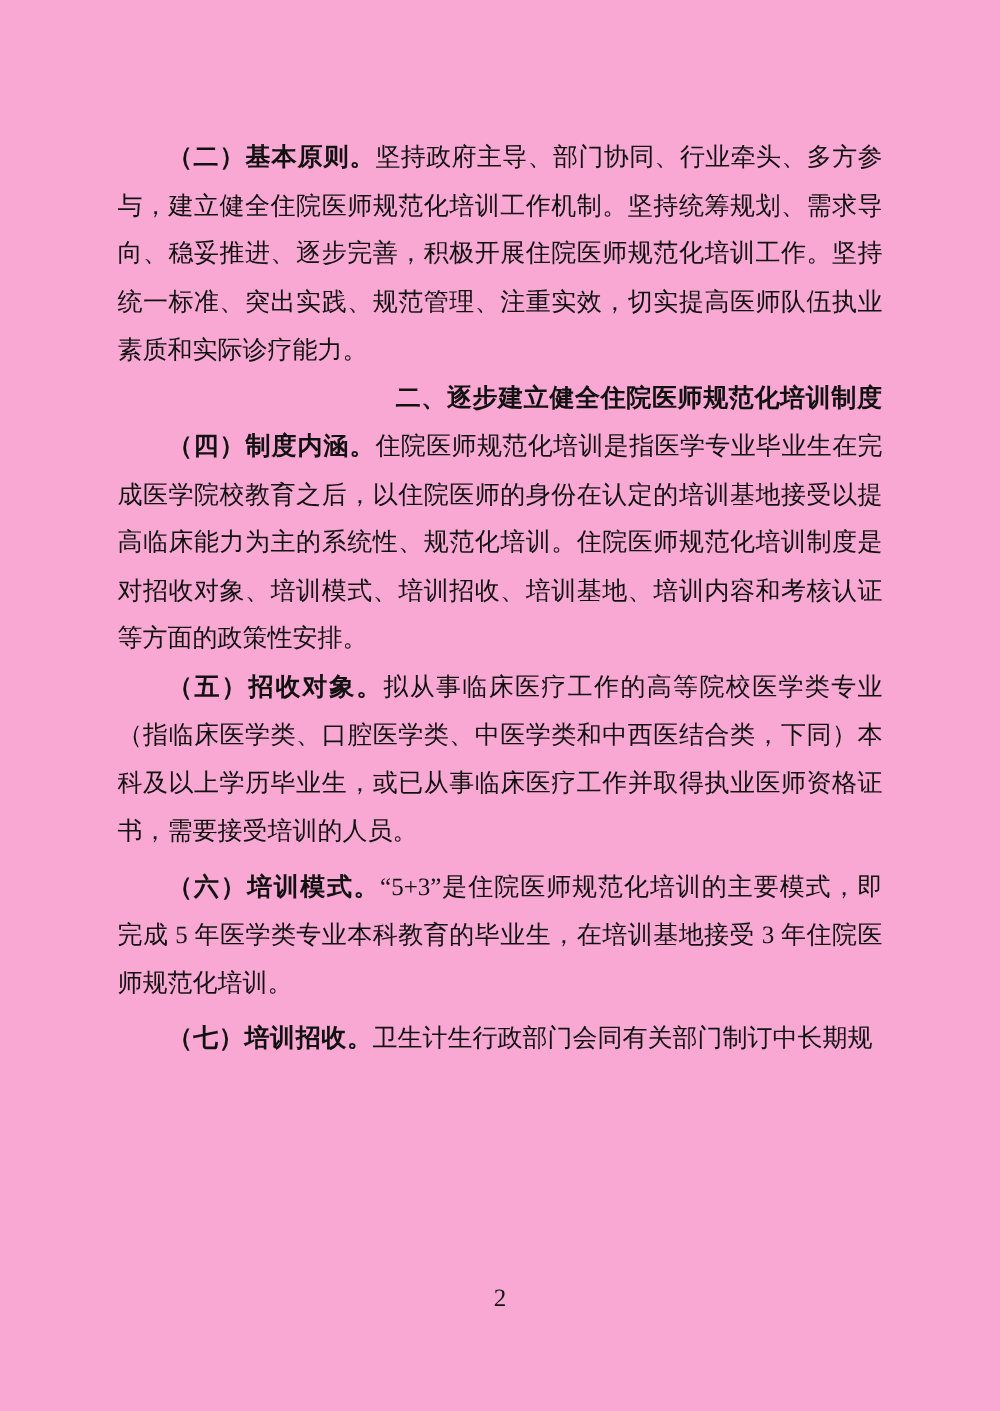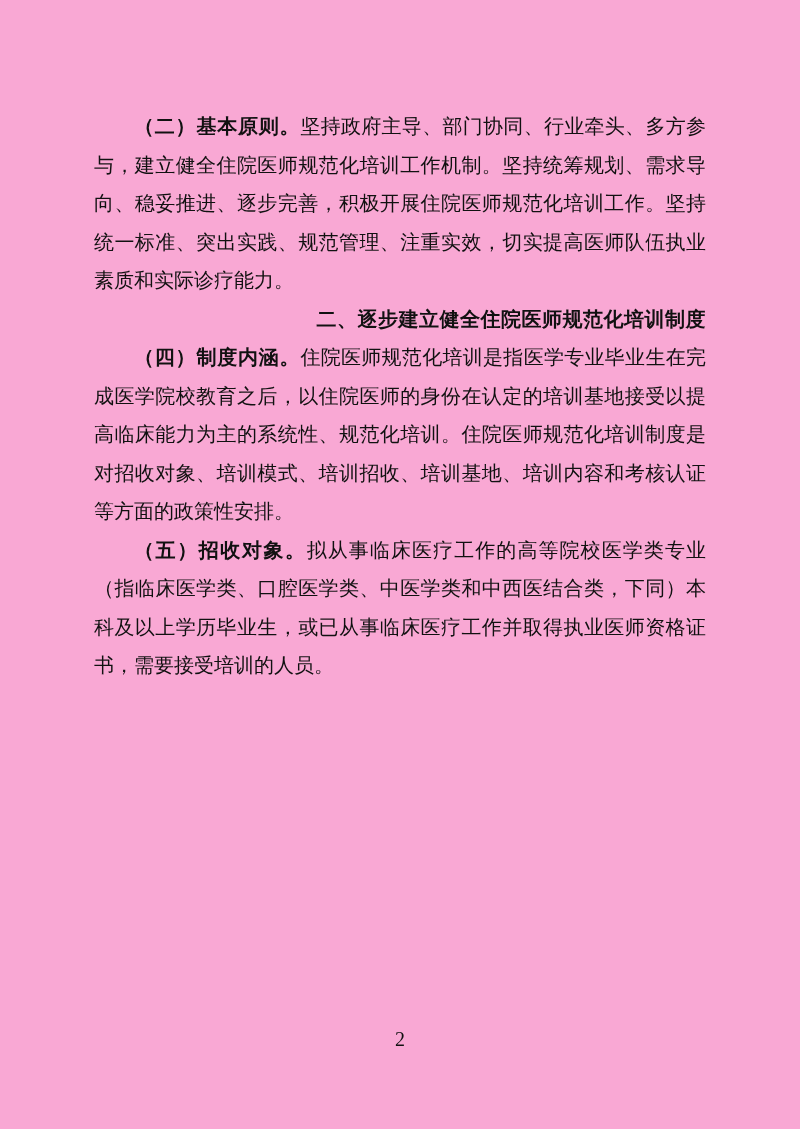--- a/index.html
+++ b/index.html
@@ -67,18 +67,20 @@
 
     <p class="para"><span class="label">（二）基本原则。</span><span>坚持政府主导、部门协同、行业牵头、多方参与，建立健全住院医师规范化培训工作机制。坚持统筹规划、需求导向、稳妥推进、逐步完善，积极开展住院医师规范化培训工作。坚持统一标准、突出实践、规范管理、注重实效，切实提高医师队伍执业素质和实际诊疗能力。</span></p>
 
 
     <p class="heading"><span>二、逐步建立健全住院医师规范化培训制度</span></p>
 
     <p class="para"><span class="label">（四）制度内涵。</span><span>住院医师规范化培训是指医学专业毕业生在完成医学院校教育之后，以住院医师的身份在认定的培训基地接受以提高临床能力为主的系统性、规范化培训。住院医师规范化培训制度是对招收对象、培训模式、培训招收、培训基地、培训内容和考核认证等方面的政策性安排。</span></p>
 
     <p class="para"><span class="label">（五）招收对象。</span><span>拟从事临床医疗工作的高等院校医学类专业（指临床医学类、口腔医学类、中医学类和中西医结合类，下同）本科及以上学历毕业生，或已从事临床医疗工作并取得执业医师资格证书，需要接受培训的人员。</span></p>
 
+    <p class="para mt"><span class="label">（六）培训模式。</span><span>“5+3”是住院医师规范化培训的主要模式，即完成 5 年医学类专业本科教育的毕业生，在培训基地接受 3 年住院医师规范化培训。</span></p>
 
+    <p class="para mt"><span class="label">（七）培训招收。</span><span>卫生计生行政部门会同有关部门制订中长期规</span></p>
 
   </div>
 
   <div class="footer">2</div>
 </div>
 
 </body></html>

